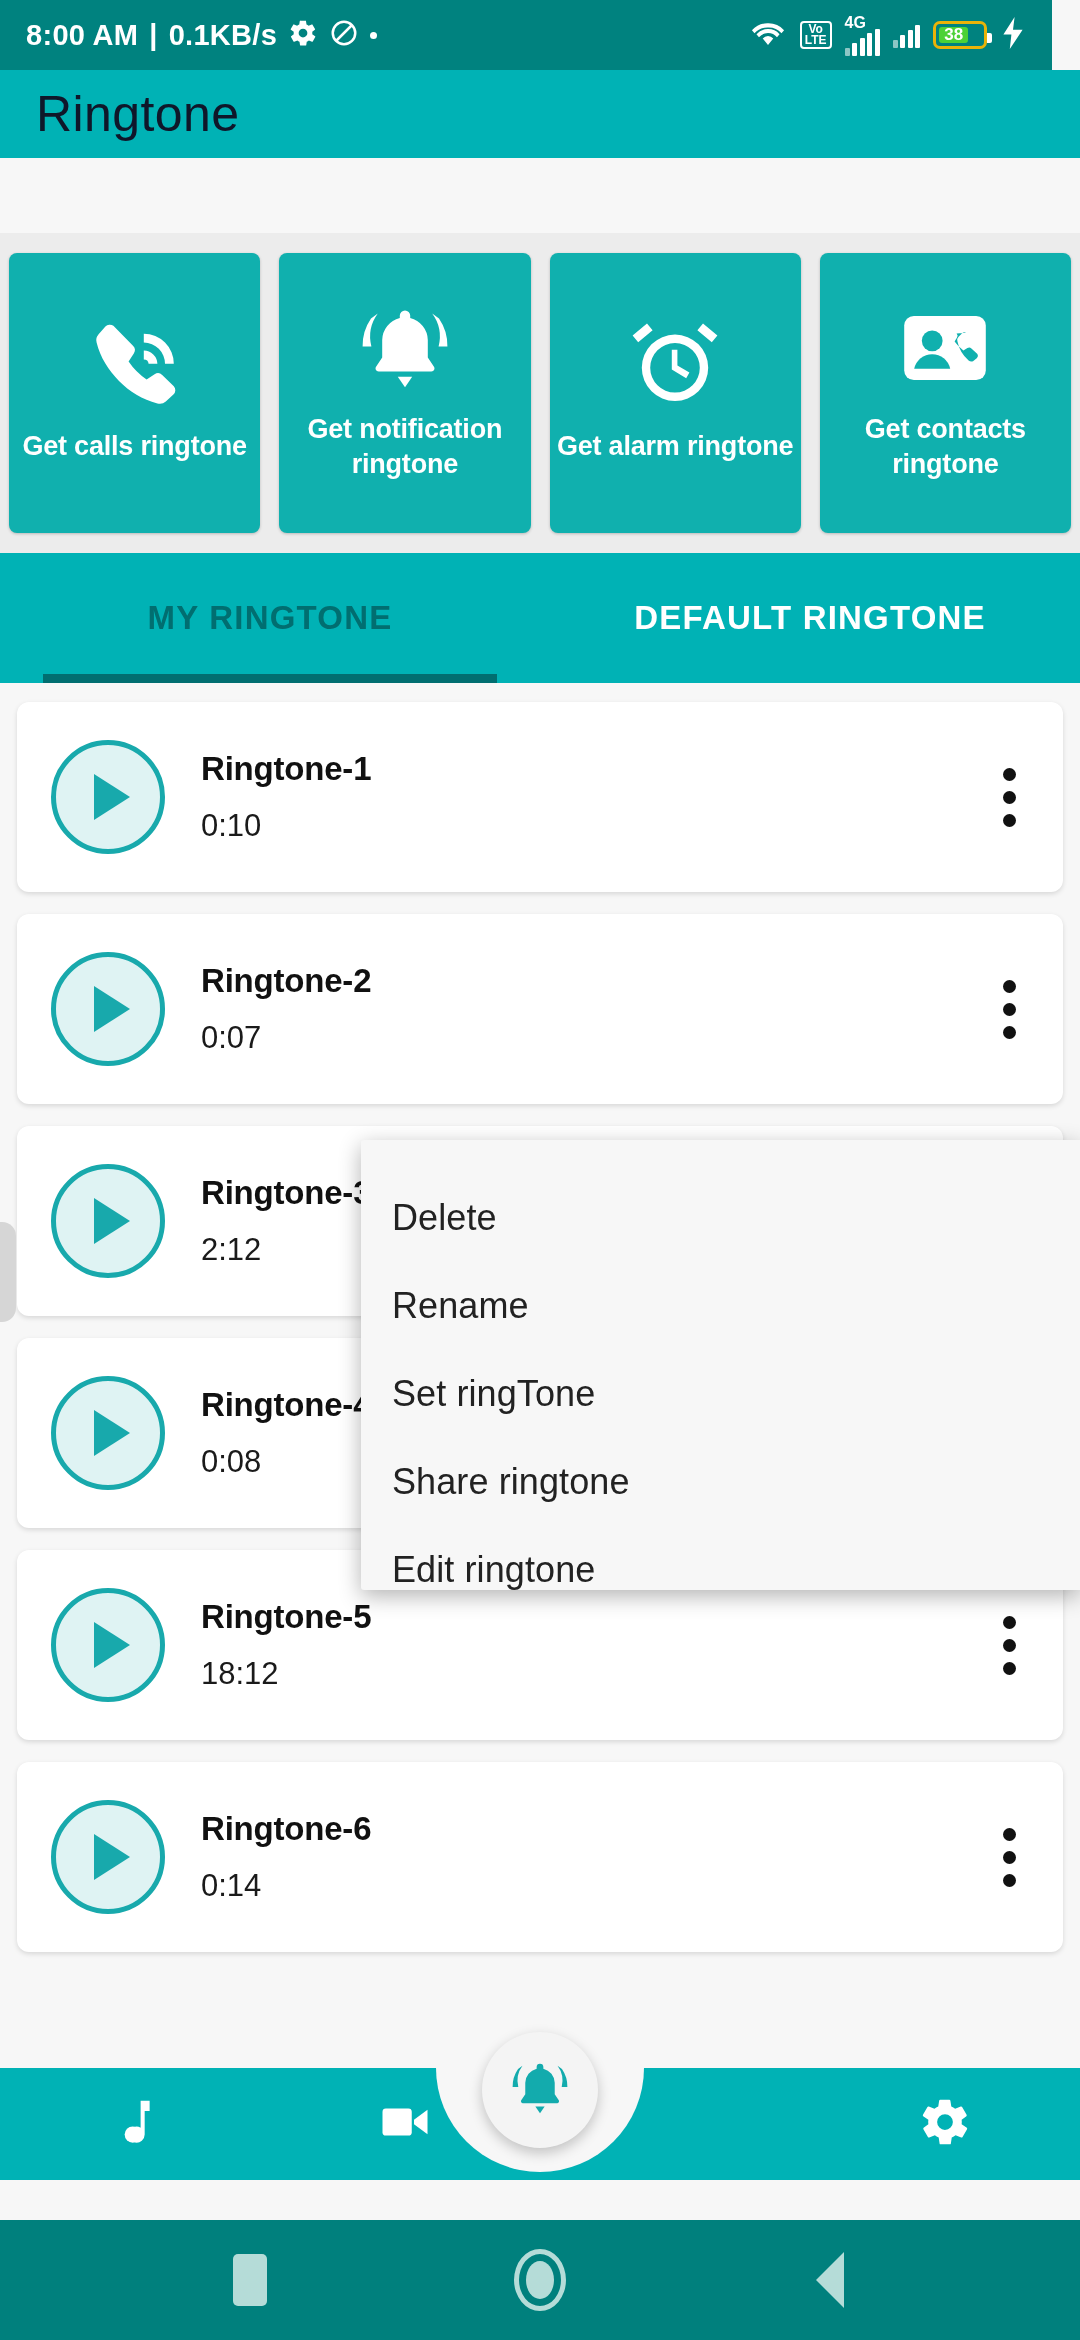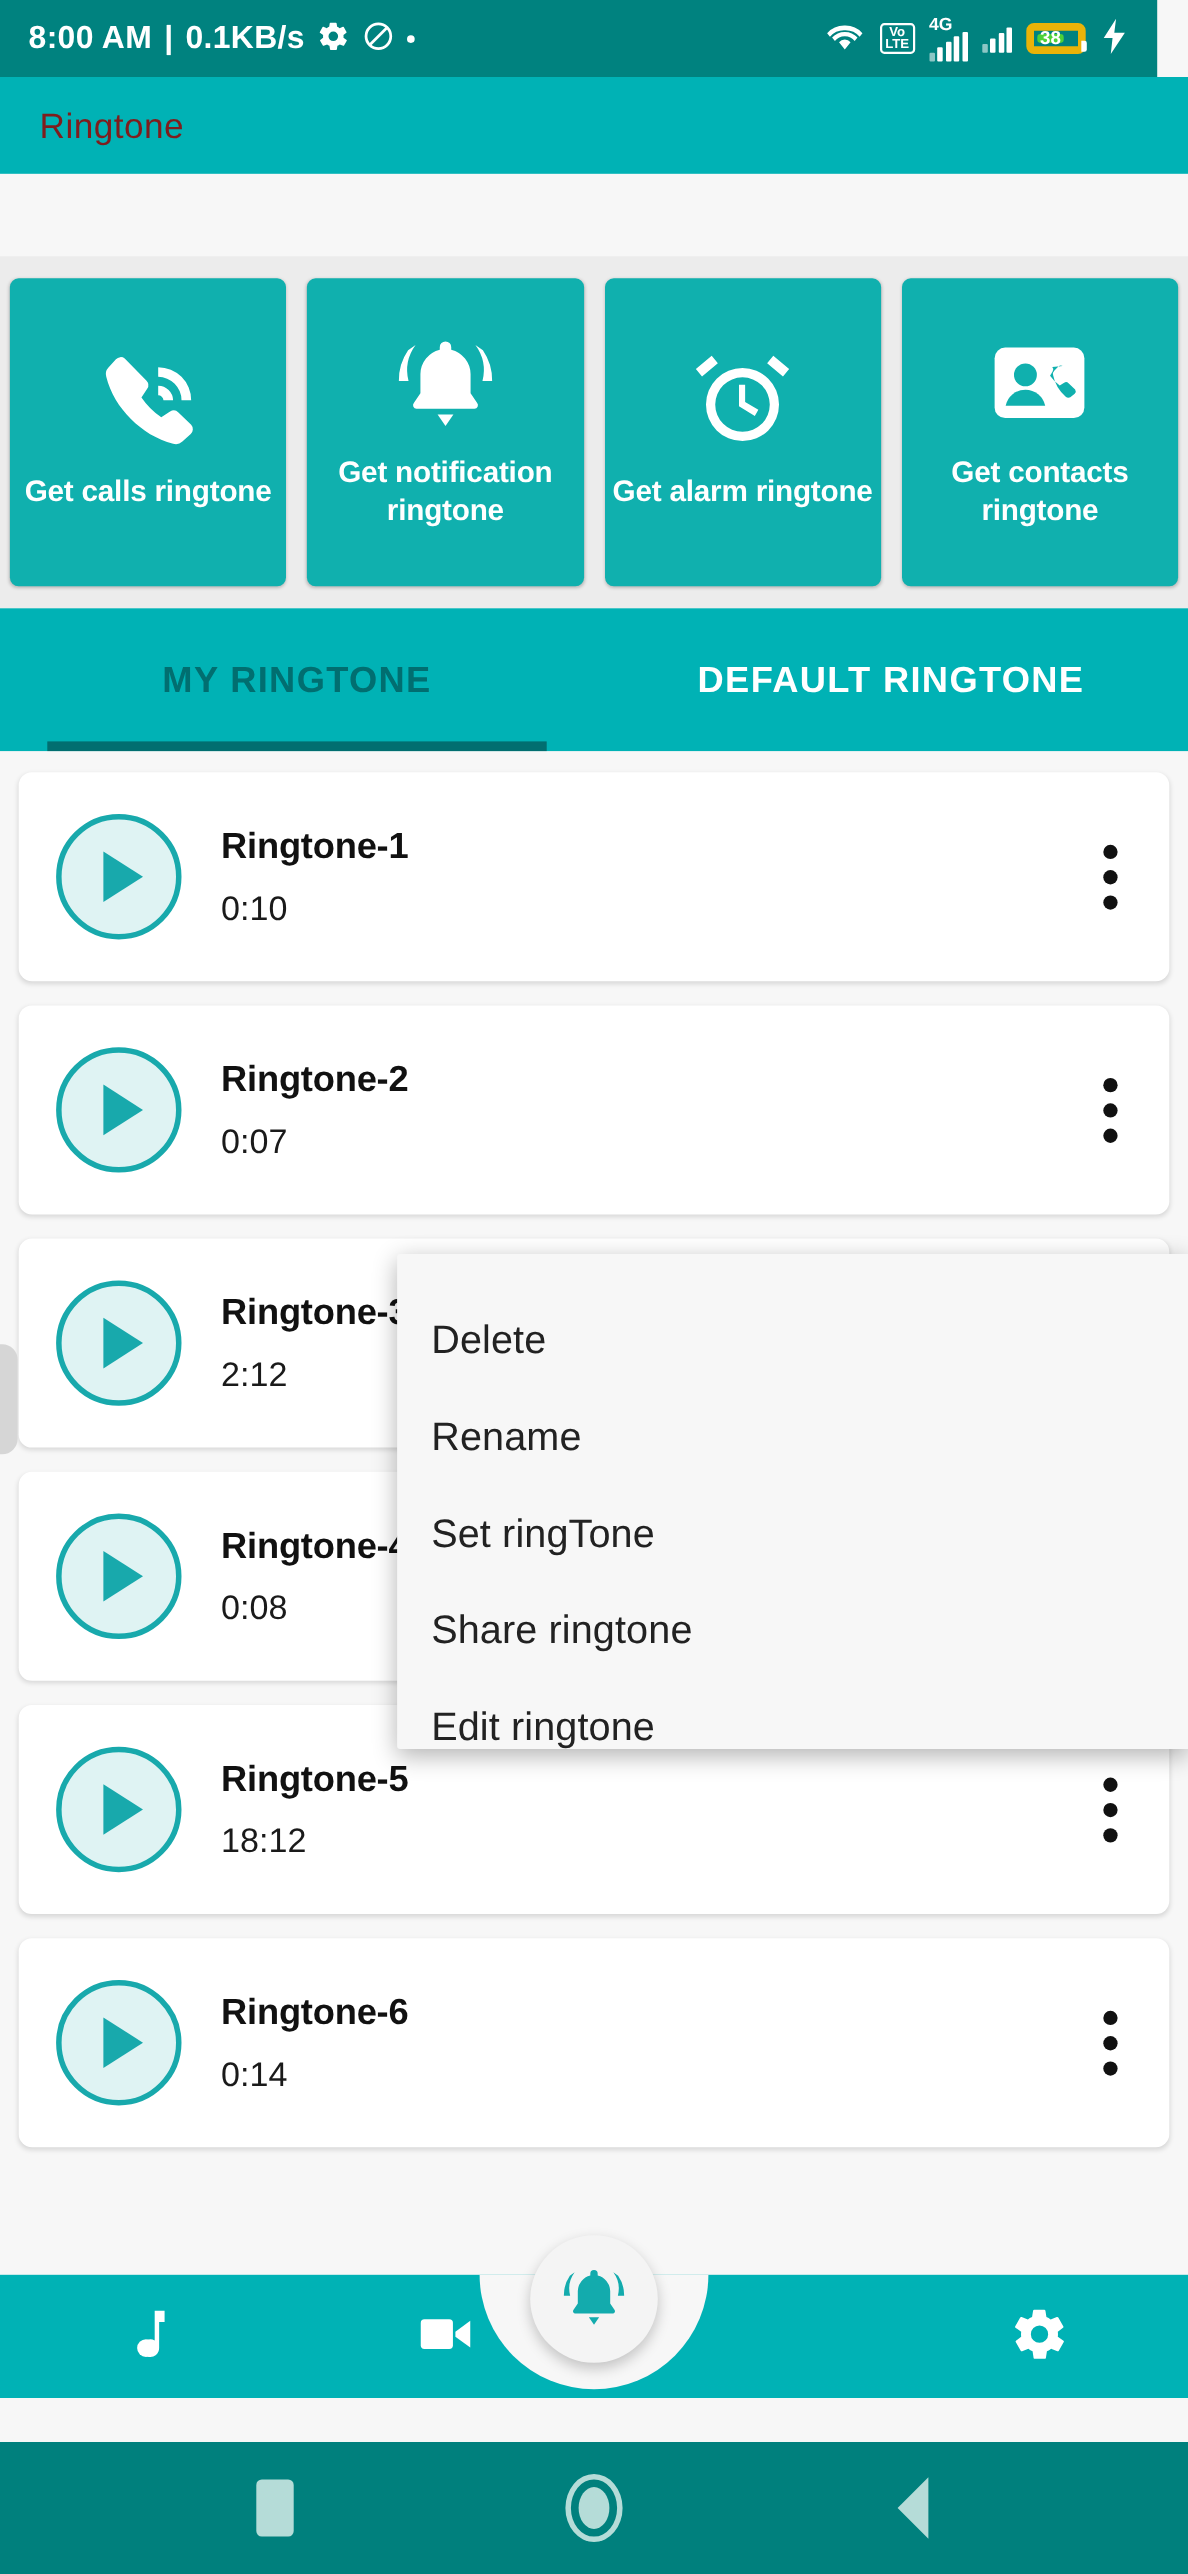--- a/index.html
+++ b/index.html
@@ -26,39 +26,39 @@
   }
   .g4{ font-size:16px; font-weight:bold; line-height:15px; }
   .bars{ display:flex; align-items:flex-end; gap:2.5px; height:26px; }
   .bars i{ display:block; width:5px; background:#fff; border-radius:1px; }
   .bars i:nth-child(1){height:8px;opacity:.55}
   .bars i:nth-child(2){height:13px}
   .bars i:nth-child(3){height:18px}
   .bars i:nth-child(4){height:23px}
   .bars i:nth-child(5){height:27px}
   .batt{
-    position:relative; width:54px; height:28px; border:7px solid #eab308;
+    position:relative; width:54px; height:28px; border:3px solid #eab308;
     border-radius:7px; display:flex; padding:3px;
   }
   .batt:after{
     content:""; position:absolute; right:-8px; top:9px;
     width:5px; height:10px; background:#fff; border-radius:0 2px 2px 0;
   }
   .batt-fill{
     background:#4CD137; height:100%; width:70%; border-radius:3px;
     color:#fff; font-size:17px; font-weight:bold;
     display:flex; align-items:center; justify-content:center;
   }
 
   
   .appbar{
     position:absolute; top:70px; left:0; width:1080px; height:88px;
     background:#00b2b5; display:flex; align-items:center; padding:0 36px;
   }
-  .appbar h1{ color:#7f1d1d; font-size:32px; font-weight:normal; letter-spacing:.4px; }
+  .appbar h1{ color:#0f172a; font-size:50px; font-weight:normal; letter-spacing:.4px; }
 
   
   .quickbar{
     position:absolute; top:233px; left:0; width:1080px; height:320px;
     background:#ececec; display:flex; gap:19px; padding:20px 9px 20px 9px;
   }
   .qcard{
     flex:1; background:#10b0ae; border-radius:8px;
     display:flex; flex-direction:column; align-items:center;
     justify-content:center; gap:16px; padding:14px 6px 18px;

